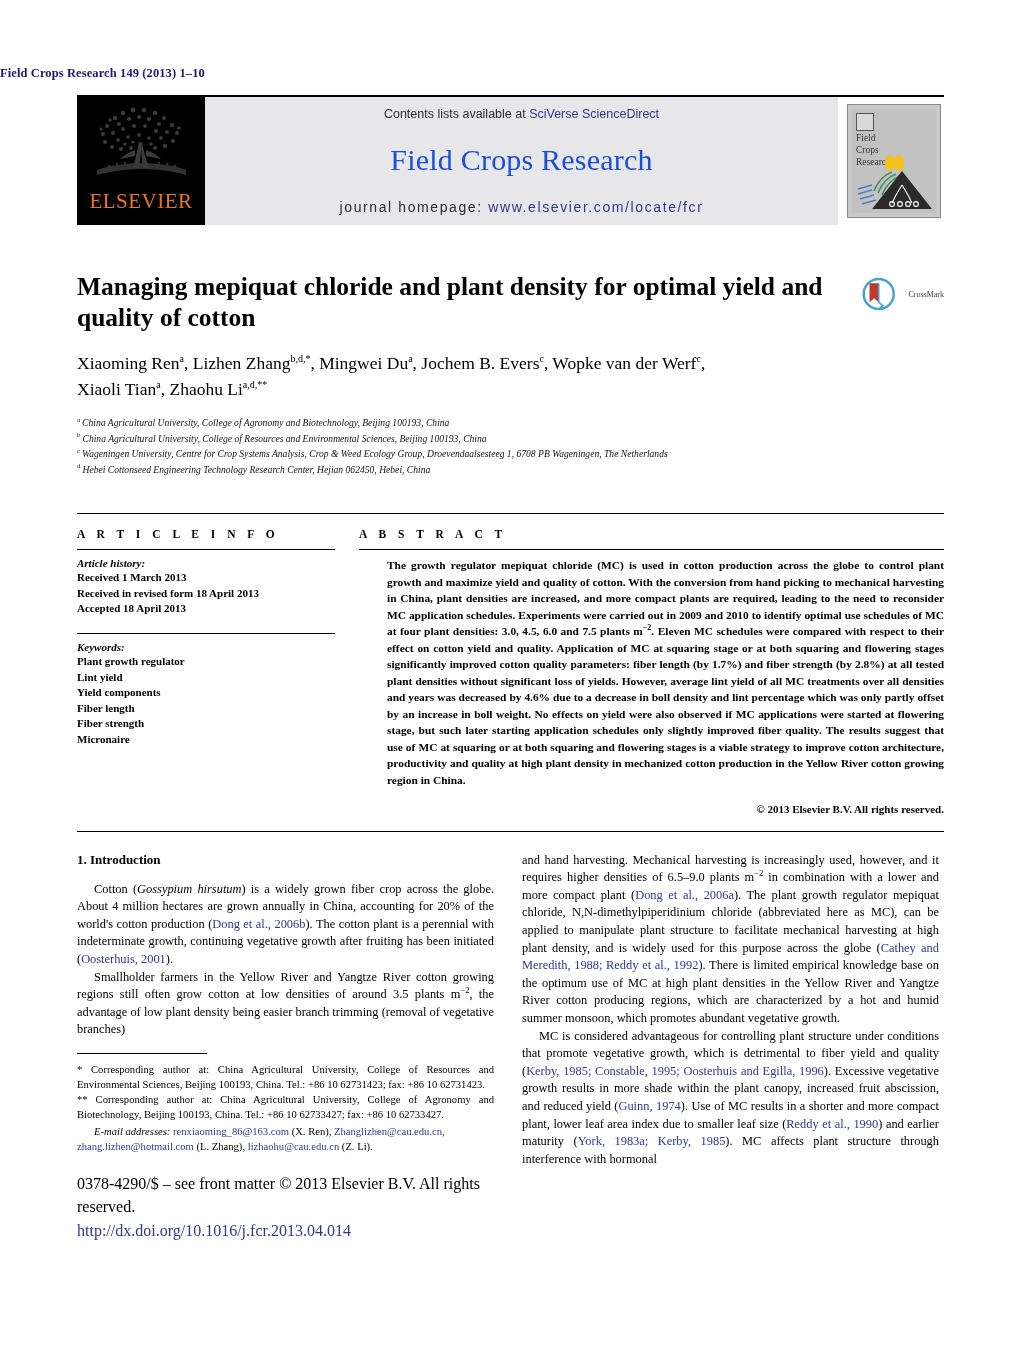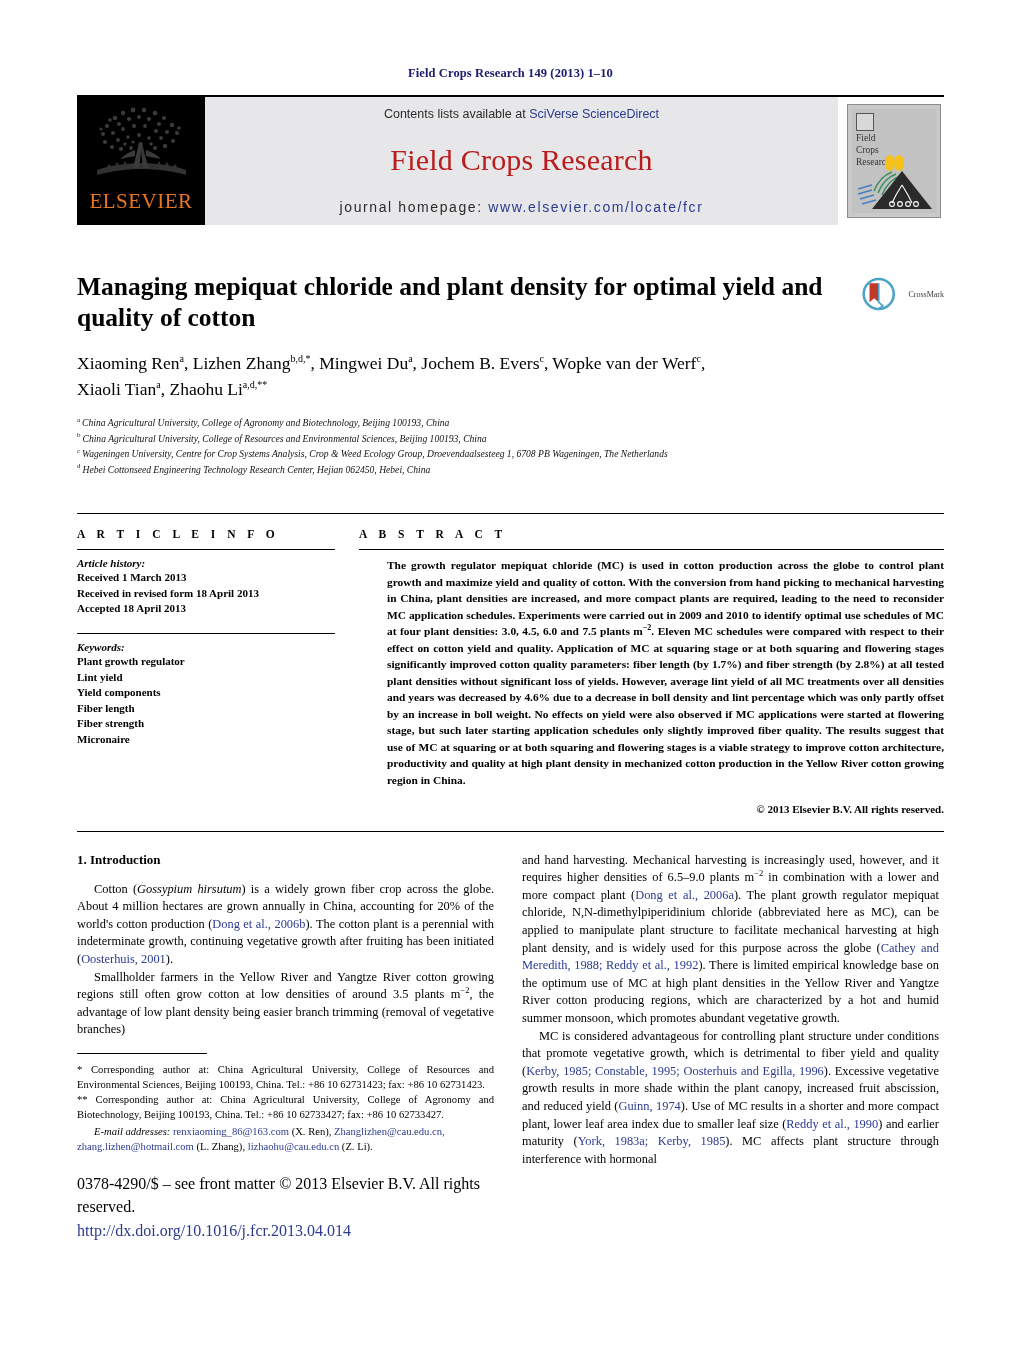--- a/index.html
+++ b/index.html
@@ -17,21 +17,20 @@
   }
   .page {
     position: relative;
     width: 1021px;
     height: 1351px;
     padding: 0;
   }
 
   
   .running-head {
-    text-align: center;
     font-family: "Liberation Serif", serif;
     font-weight: bold;
     font-size: 12.5px;
     color: #1a1a6e;
     padding-top: 66px;
     letter-spacing: 0.1px;
   }
 
   
   .masthead {
@@ -76,21 +75,21 @@
     font-family: "Liberation Sans", sans-serif;
     font-size: 12.5px;
     color: #2b2b2b;
   }
   .contents-line .sd-link {
     color: #2b3a8f;
   }
   .journal-title {
     font-family: "Liberation Serif", serif;
     font-size: 30px;
-    color: #b91c1c;
+    color: #1d4ed8;
     letter-spacing: 0.2px;
   }
   .homepage-line {
     font-family: "Liberation Sans", sans-serif;
     font-size: 14px;
     letter-spacing: 1.6px;
     color: #2b2b2b;
   }
   .homepage-line .url {
     color: #2b3a8f;

